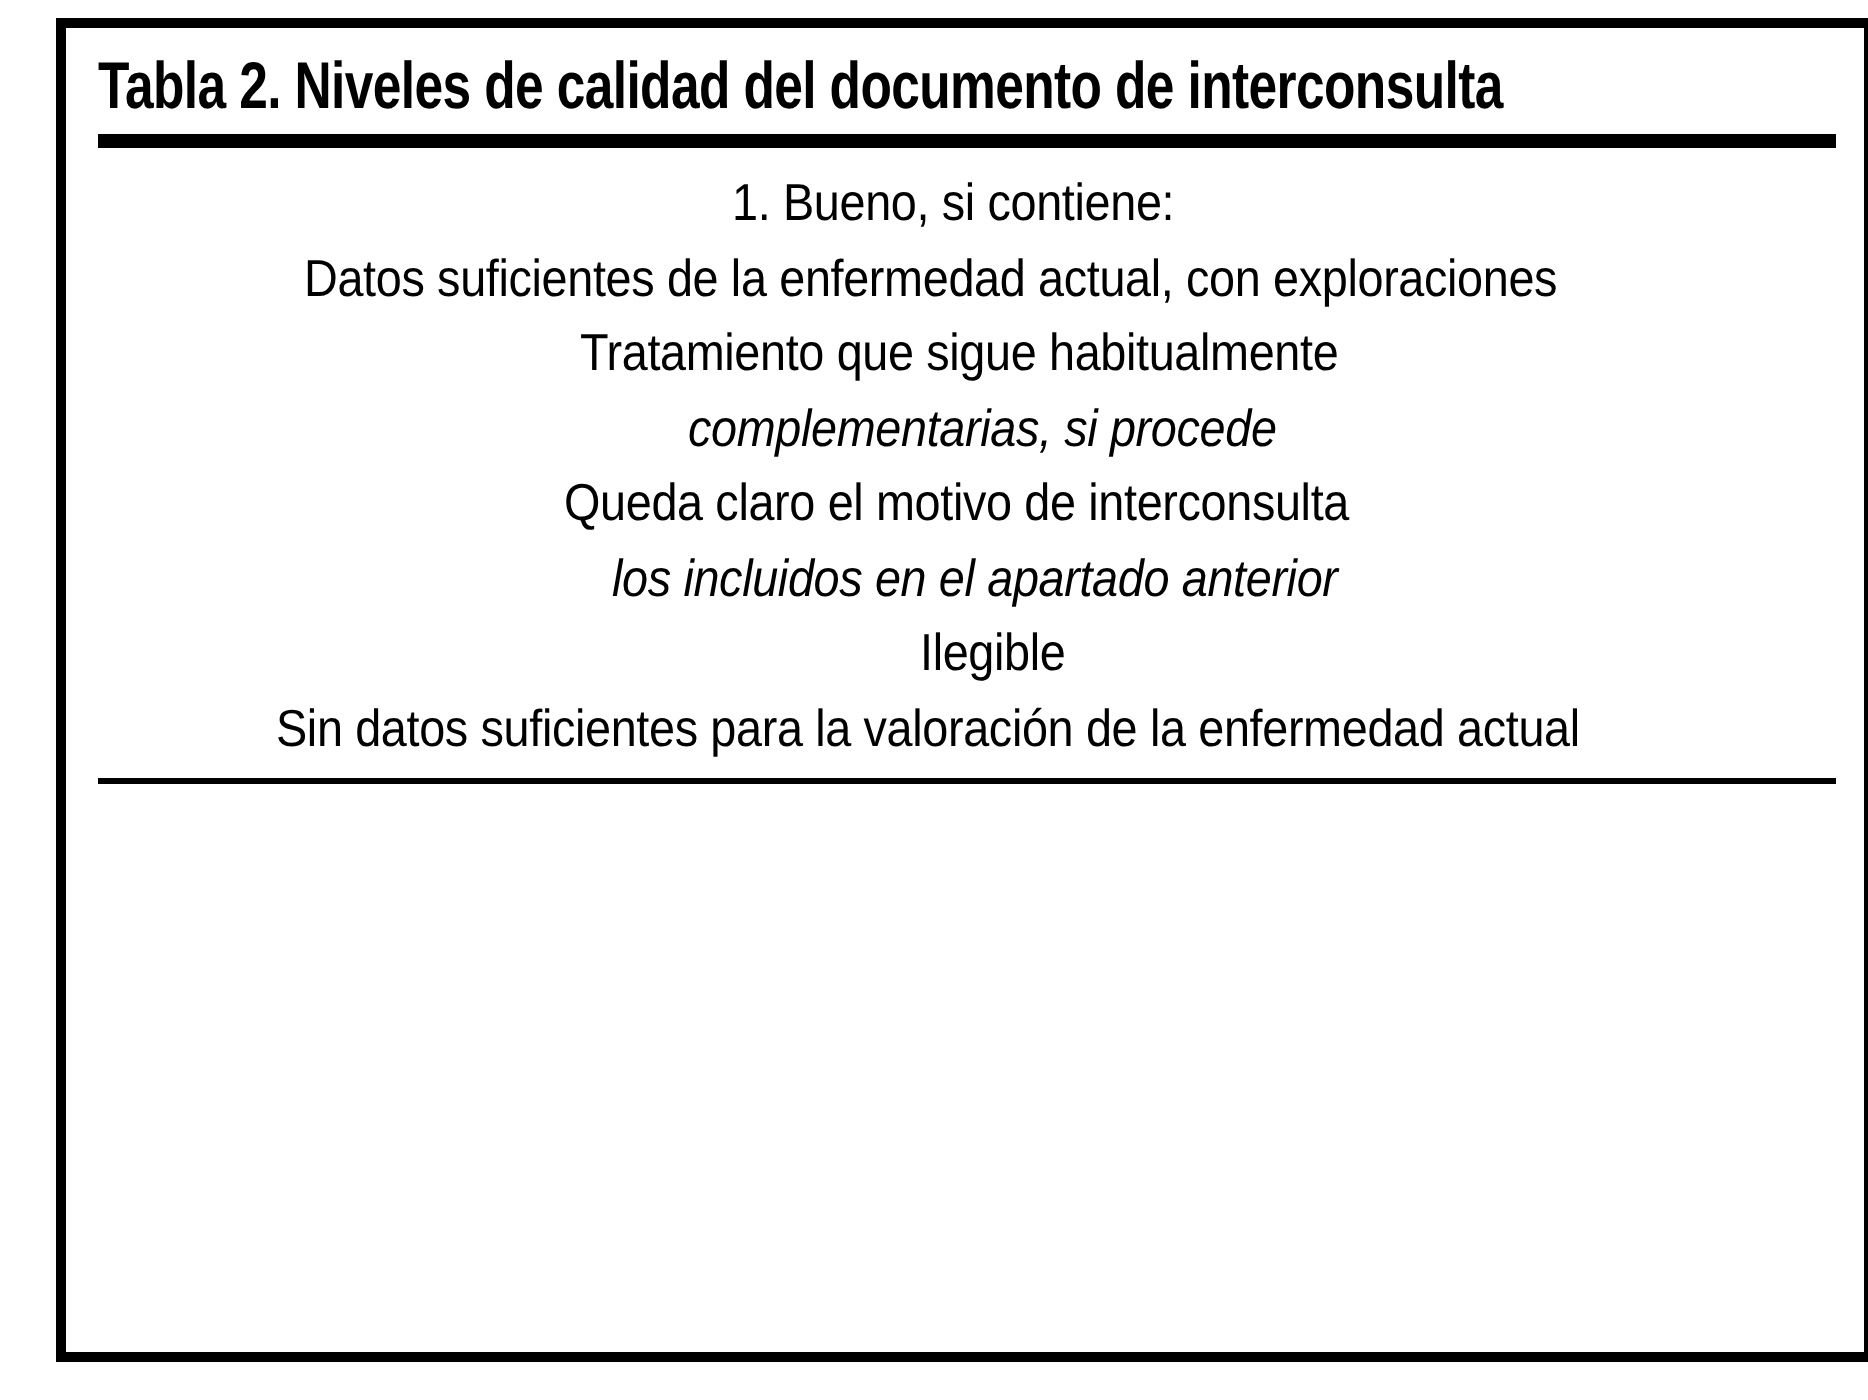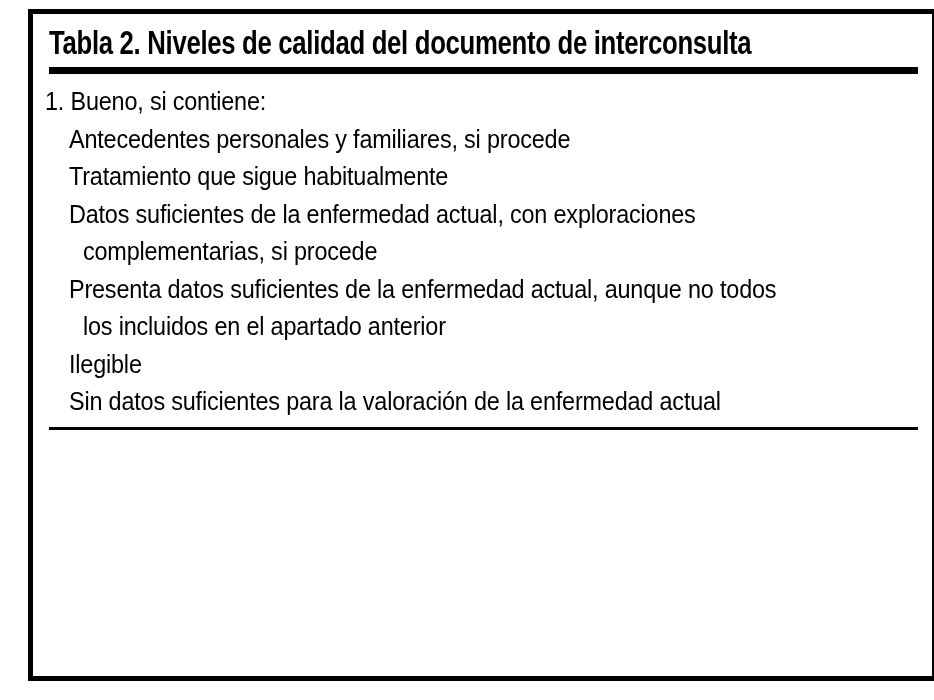--- a/index.html
+++ b/index.html
@@ -47,23 +47,24 @@
   }
   .body-block {
     margin-top: 9px;
   }
   .line {
     height: 37.5px;
     line-height: 37.5px;
     padding-left: 12px;
     white-space: nowrap;
     overflow: visible;
+    text-align: center;
   }
   .line.lv1 { padding-left: 36px; }
-  .line.lv2 { padding-left: 50px; }
+  .line.lv2 { padding-left: 50px; font-style: italic; }
   .line .txt {
     display: inline-block;
     font-size: 26px;
     letter-spacing: -0.2px;
     transform: scaleX(0.9);
     transform-origin: 0 50%;
   }
   .rule-thin {
     height: 3px;
     background: #000000;
@@ -95,25 +96,24 @@
   <div class="table-box">
 
     <div class="title-row">
       <span class="txt">Tabla 2. Niveles de calidad del documento de interconsulta</span>
     </div>
 
     <div class="rule-thick"></div>
 
     <div class="body-block">
       <div class="line lv0"><span class="txt">1. Bueno, si contiene:</span></div>
-      <div class="line lv1"><span class="txt">Antecedentes personales y familiares, si procede</span></div>
+      <div class="line lv1"><span class="txt">Datos suficientes de la enfermedad actual, con exploraciones</span></div>
       <div class="line lv1"><span class="txt">Tratamiento que sigue habitualmente</span></div>
-      <div class="line lv1"><span class="txt">Datos suficientes de la enfermedad actual, con exploraciones</span></div>
       <div class="line lv2"><span class="txt">complementarias, si procede</span></div>
-      <div class="line lv1"><span class="txt">Presenta datos suficientes de la enfermedad actual, aunque no todos</span></div>
+      <div class="line lv1"><span class="txt">Queda claro el motivo de interconsulta</span></div>
       <div class="line lv2"><span class="txt">los incluidos en el apartado anterior</span></div>
       <div class="line lv1"><span class="txt">Ilegible</span></div>
       <div class="line lv1"><span class="txt">Sin datos suficientes para la valoración de la enfermedad actual</span></div>
     </div>
 
     <div class="rule-thin"></div>
 
 
   </div>
 </div>

